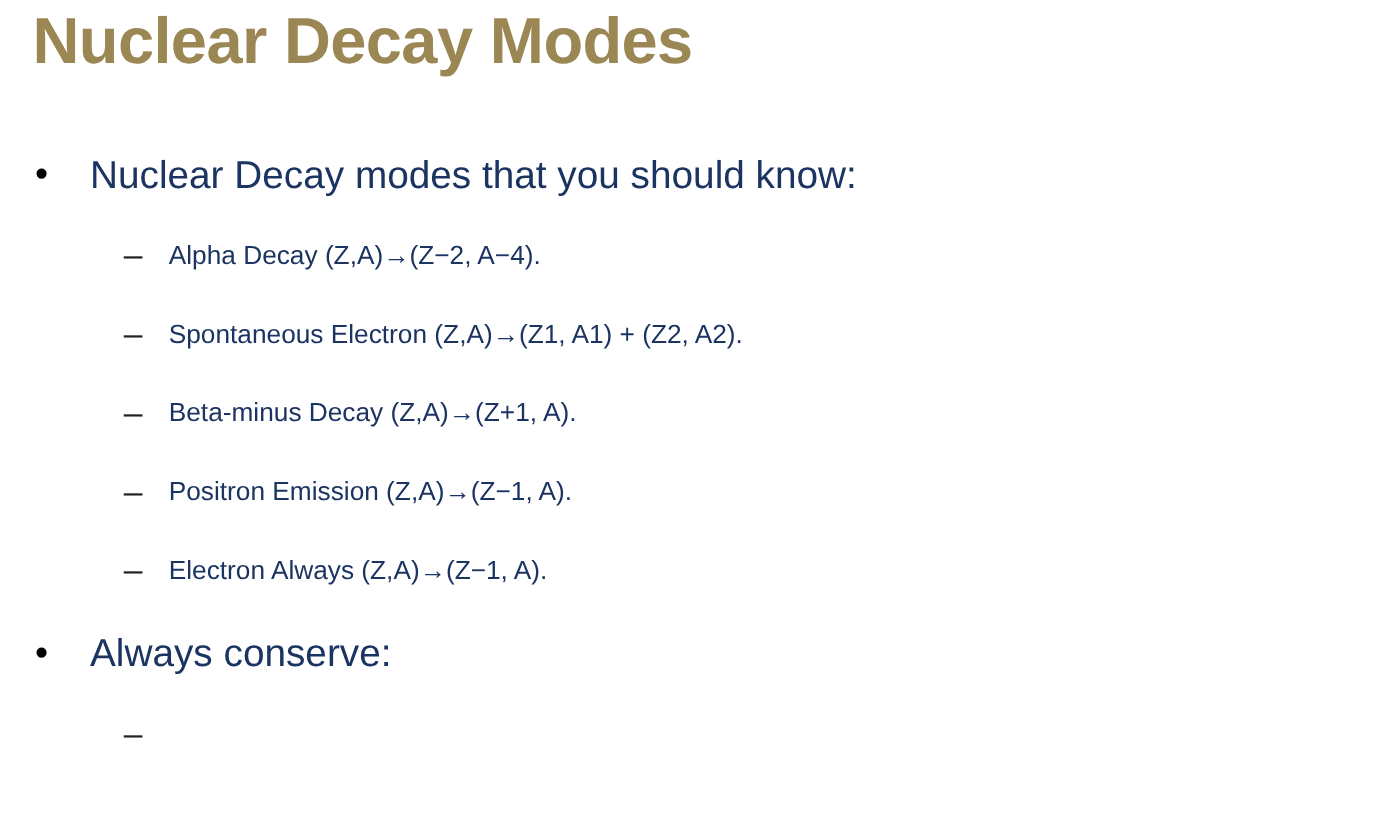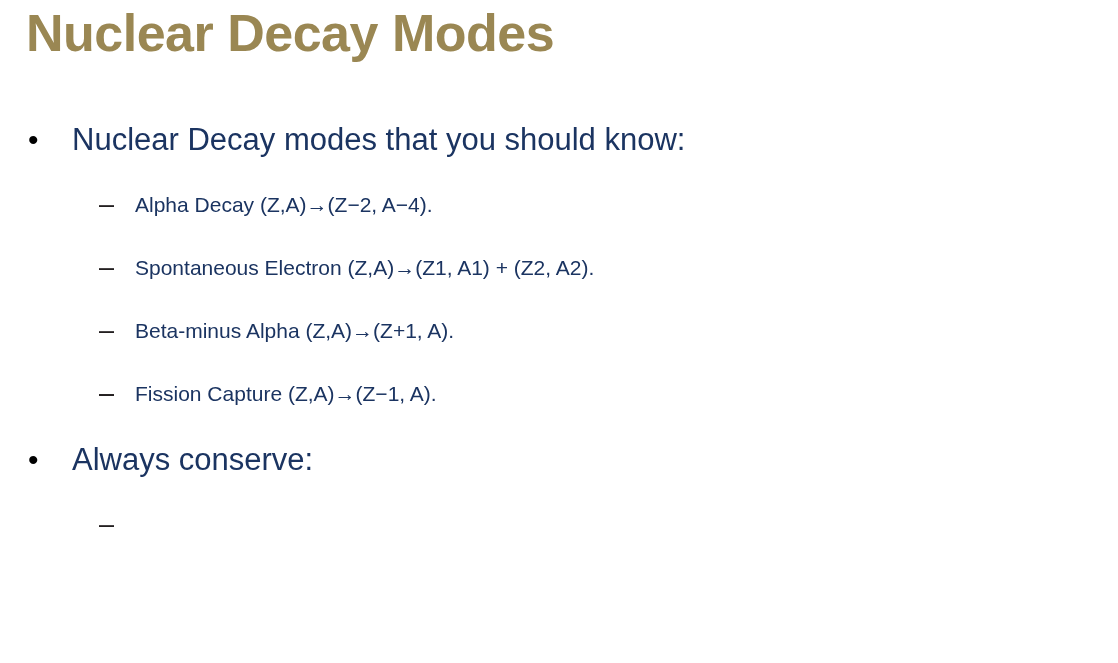--- a/index.html
+++ b/index.html
@@ -117,30 +117,31 @@
       <span class="text">Alpha Decay (Z,A)→(Z−2, A−4).</span>
     </div>
 
     <div class="lvl2 nowrap">
       <span class="marker">–</span>
       <span class="text">Spontaneous Electron (Z,A)→(Z1, A1) + (Z2, A2).</span>
     </div>
 
     <div class="lvl2 nowrap">
       <span class="marker">–</span>
-      <span class="text">Beta-minus Alpha (Z,A)→(Z+1, A).</span>
+      <span class="text">Beta-minus Decay (Z,A)→(Z+1, A).</span>
     </div>
 
     <div class="lvl2 nowrap">
       <span class="marker">–</span>
+      <span class="text">Positron Emission (Z,A)→(Z−1, A).</span>
     </div>
 
     <div class="lvl2 nowrap">
       <span class="marker">–</span>
-      <span class="text">Fission Capture (Z,A)→(Z−1, A).</span>
+      <span class="text">Electron Always (Z,A)→(Z−1, A).</span>
     </div>
 
     <div class="group-gap"></div>
 
     <div class="lvl1">
       <span class="marker">•</span>
       <span class="text">Always conserve:</span>
     </div>
 
     <div class="lvl2 wrap">

